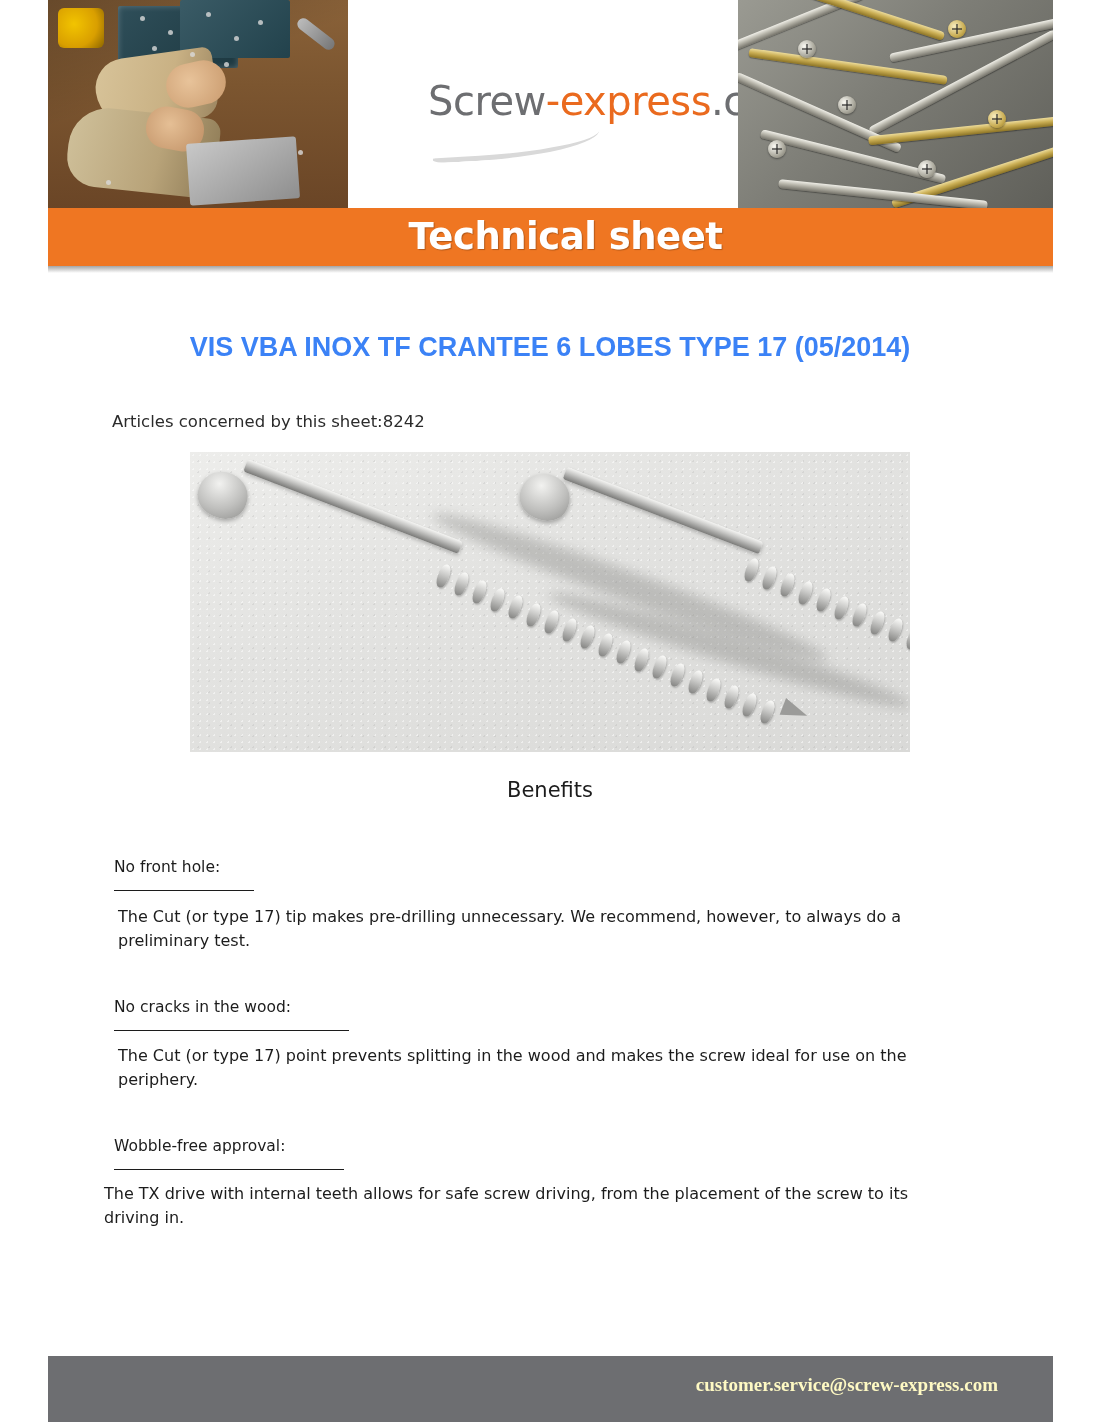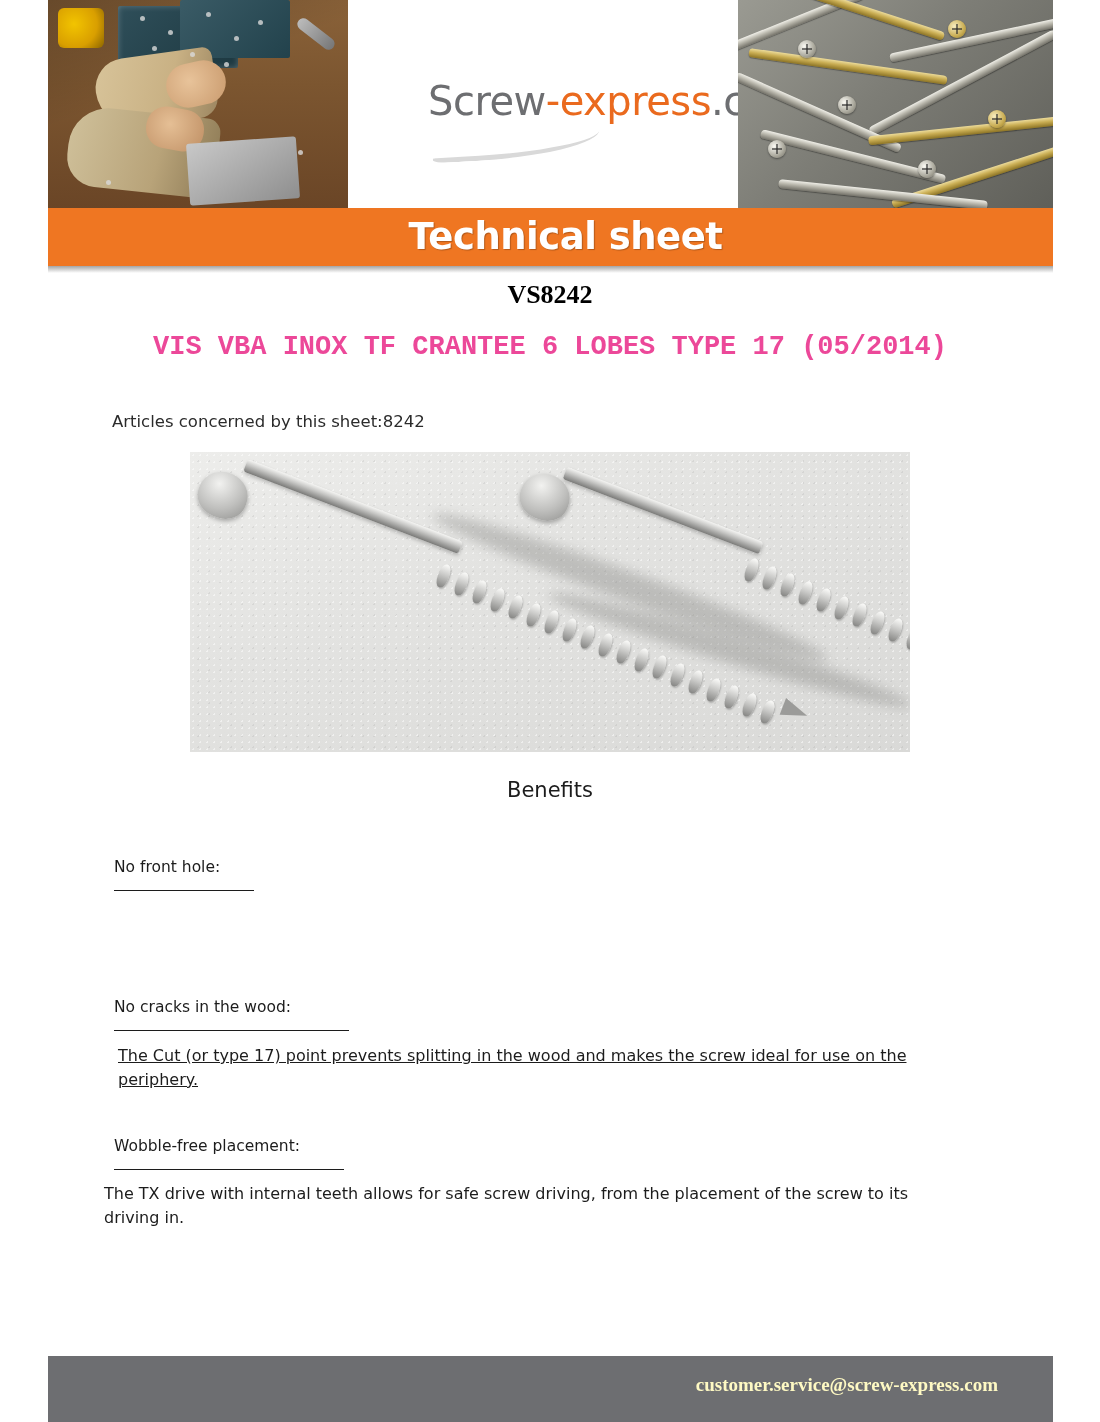--- a/index.html
+++ b/index.html
@@ -225,24 +225,24 @@
     font-family: "Liberation Serif", serif;
     font-weight: bold;
     font-size: 26px;
     color: #000;
   }
   .main-title {
     position: absolute;
     left: 0; top: 332px;
     width: 1100px;
     text-align: center;
-    font-family: Liberation Mono, monospace;
+    font-family: Liberation Sans, sans-serif;
     font-weight: bold;
     font-size: 27px;
-    color: #ec4899;
+    color: #3b82f6;
   }
 
   .articles-line {
     position: absolute;
     left: 112px;
     top: 412px;
     font-size: 16.5px;
     color: #2b2b2b;
     font-family: "DejaVu Sans", sans-serif;
   }
@@ -430,21 +430,20 @@
           <span class="cross v"></span>
       </div>
     </div>
   </div>
 
   <div class="band">
     <div class="band-title">Technical sheet</div>
   </div>
   <div class="band-shadow"></div>
 
-  <div class="ref-code">VS8242</div>
   <div class="main-title">VIS VBA INOX TF CRANTEE 6 LOBES TYPE 17  (05/2014)</div>
   <div class="articles-line">Articles concerned by this sheet:8242</div>
 
   <div class="product-photo">
     <div class="photo-noise"></div>
 
     <div class="shadow-blur" style="left:230px; top:120px; width:420px; height:30px; transform:rotate(20deg)"></div>
     <div class="shadow-blur" style="left:350px; top:185px; width:380px; height:26px; transform:rotate(17deg)"></div>
 
     <div class="screw-obj">
@@ -485,25 +484,26 @@
       <div class="thread" style="left:682px; top:159px; transform:rotate(21deg)"></div>
       <div class="thread" style="left:700px; top:166px; transform:rotate(21deg)"></div>
       <div class="thread" style="left:718px; top:174px; transform:rotate(21deg)"></div>
 
     </div>
   </div>
 
   <div class="benefits-title">Benefits</div>
 
   <div class="sec-head" style="left:114px; top:858px; min-width:140px;">No front hole:</div>
+  <div class="sec-body" style="left:118px; top:905px; width:830px;">The Cut (or type 17) tip makes pre-drilling unnecessary. We recommend, however, to always do a preliminary test.</div>
 
   <div class="sec-head" style="left:114px; top:998px; min-width:235px;">No cracks in the wood:</div>
-  <div class="sec-body" style="left:118px; top:1044px; width:860px;text-decoration:underline;">The Cut (or type 17) point prevents splitting in the wood and makes the screw ideal for use on the periphery.</div>
-
-  <div class="sec-head" style="left:114px; top:1137px; min-width:230px;">Wobble-free placement:</div>
+  <div class="sec-body" style="left:118px; top:1044px; width:860px;">The Cut (or type 17) point prevents splitting in the wood and makes the screw ideal for use on the periphery.</div>
+
+  <div class="sec-head" style="left:114px; top:1137px; min-width:230px;">Wobble-free approval:</div>
   <div class="sec-body" style="left:104px; top:1182px; width:860px;">The TX drive with internal teeth allows for safe screw driving, from the placement of the screw to its driving in.</div>
 
 
   <div class="footer-gap"></div>
   <div class="footer-bar">
     <div class="footer-email">customer.service@screw-express.com</div>
   </div>
 
 </div>
 

